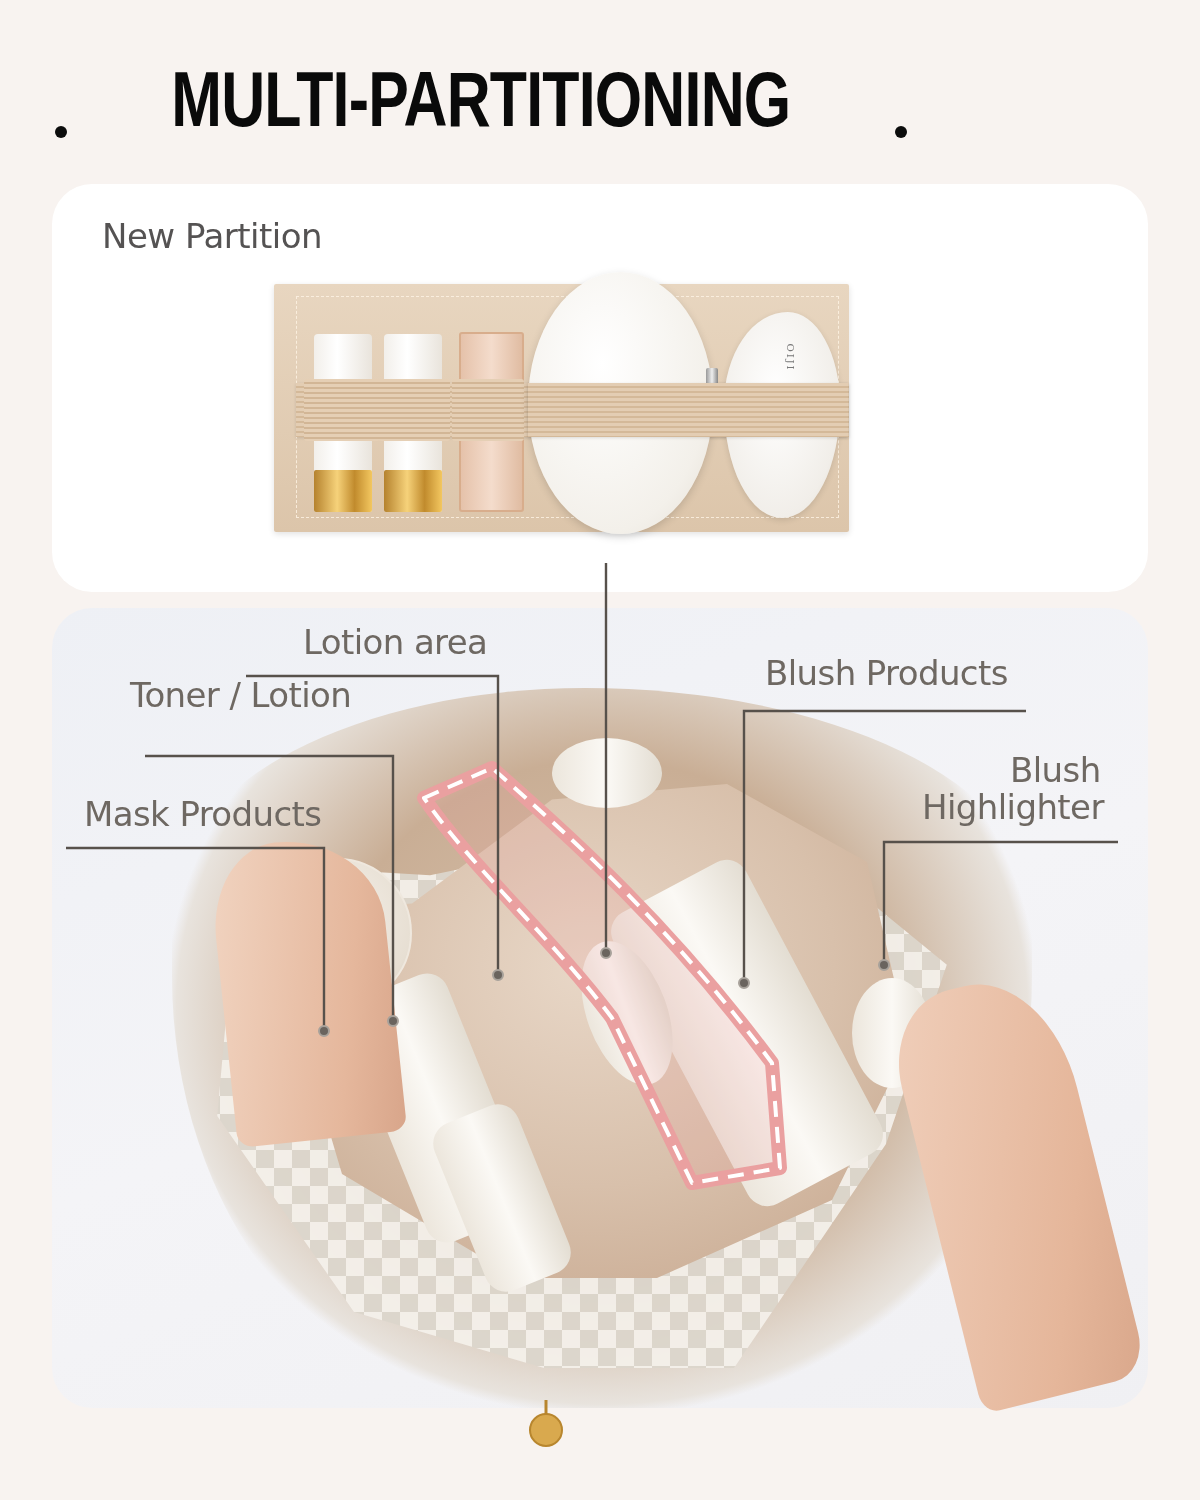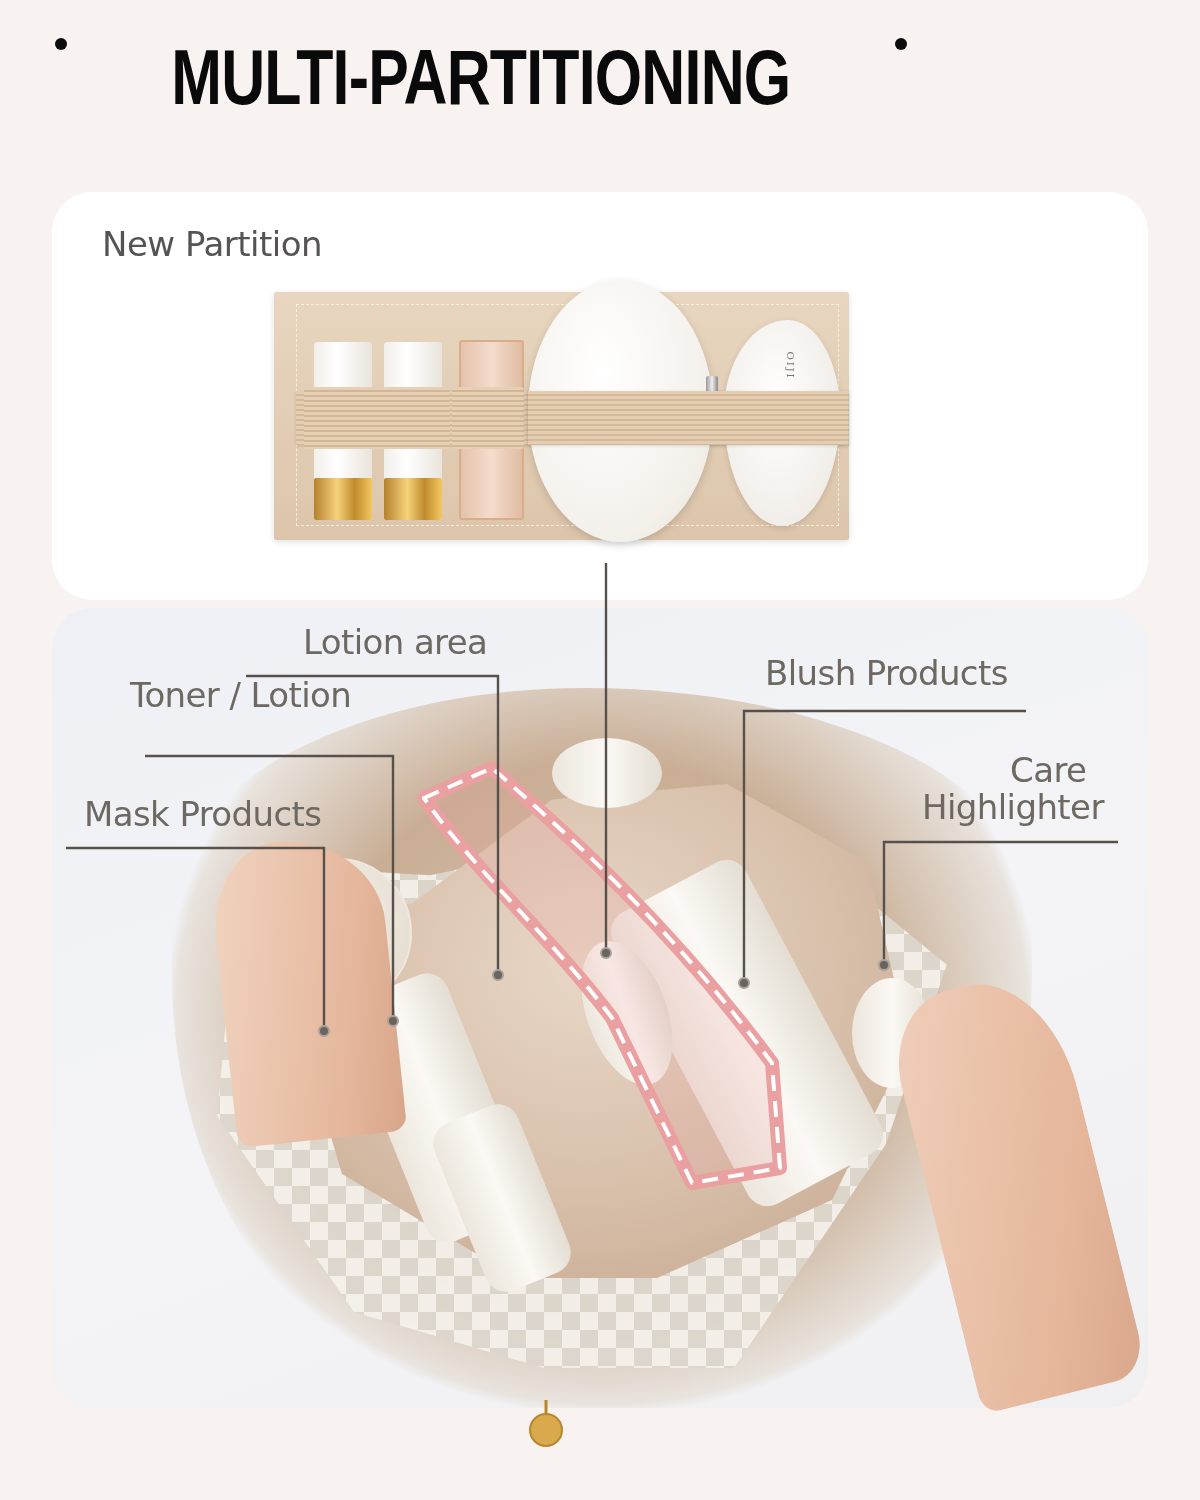--- a/index.html
+++ b/index.html
@@ -4,31 +4,31 @@
 <style>
   * { box-sizing: border-box; margin: 0; padding: 0; }
   html, body { width: 1200px; height: 1500px; overflow: hidden; }
   body {
     background: #f8f3f0;
     font-family: "Liberation Sans", sans-serif;
     position: relative;
   }
   .title-row {
     position: absolute; left: 0; top: 38px; width: 962px; height: 100px;
-    display: flex; align-items: flex-start; justify-content: center; gap: 17px;
+    display: flex; align-items: flex-end; justify-content: center; gap: 17px;
   }
   .title-dot { width: 12px; height: 12px; border-radius: 50%; background: #0c0c0c; }
   .title-text {
     font-family: "Liberation Sans", sans-serif;
     font-weight: 700; font-size: 78px; letter-spacing: -1px;
     color: #0a0a0a; transform: scaleX(0.78); transform-origin: center;
     white-space: nowrap; line-height: 1;
   }
   .card-top {
-    position: absolute; left: 52px; top: 192px; width: 1096px; height: 408px;
+    position: absolute; left: 52px; top: 184px; width: 1096px; height: 408px;
     background: #ffffff; border-radius: 40px;
   }
   .card-top-label {
     position: absolute; left: 50px; top: 32px; font-size: 34px; color: #555353;
     font-family: "DejaVu Sans", sans-serif; letter-spacing: -0.5px;
   }
   
   .roll {
     position: absolute; left: 222px; top: 100px; width: 575px; height: 248px;
     background: linear-gradient(180deg, #e8d6c0 0%, #dcc5aa 100%);
@@ -215,14 +215,14 @@
     <circle cx="606" cy="953" r="5"></circle>
     <circle cx="744" cy="983" r="5"></circle>
     <circle cx="884" cy="965" r="5"></circle>
   </g>
 </svg>
 
 <div class="label" style="left:303px;top:624px;">Lotion area</div>
 <div class="label" style="left:130px;top:677px;">Toner / Lotion</div>
 <div class="label" style="left:84px;top:796px;">Mask Products</div>
 <div class="label" style="left:765px;top:655px;">Blush Products</div>
-<div class="label" style="left:1010px;top:752px;">Care</div>
+<div class="label" style="left:1010px;top:752px;">Blush</div>
 <div class="label" style="left:922px;top:789px;">Highlighter</div>
 
 </body></html>

